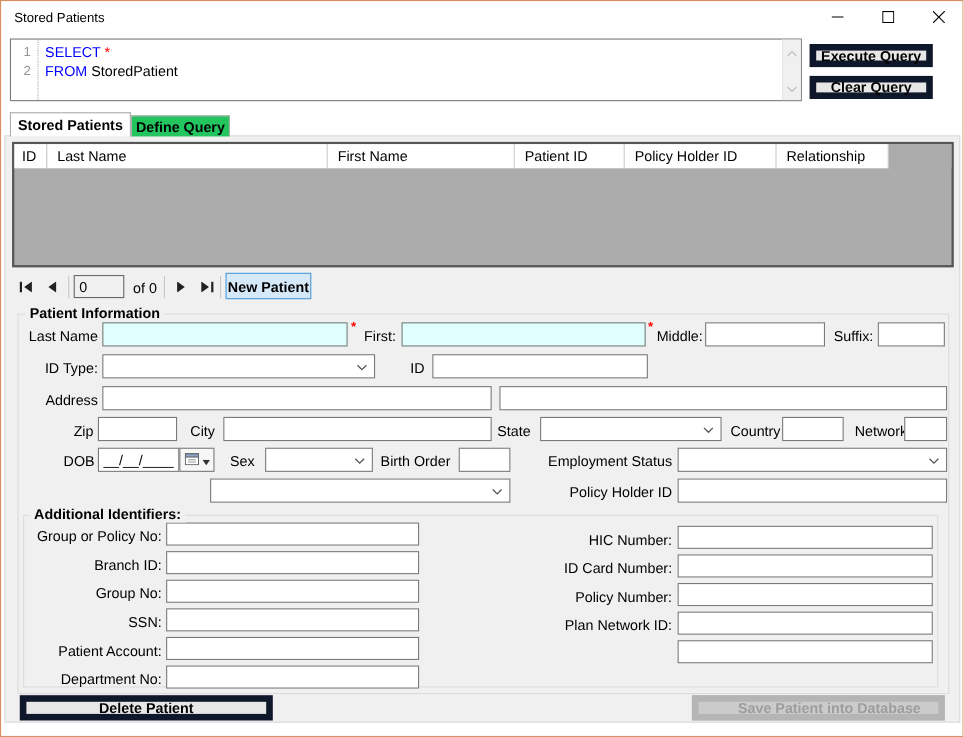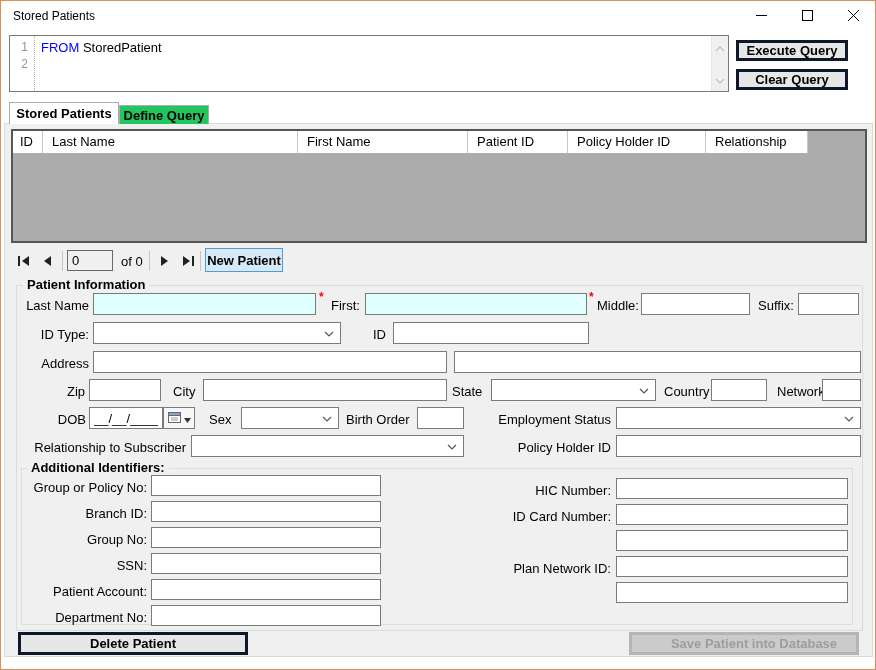--- a/index.html
+++ b/index.html
@@ -29,21 +29,21 @@
   .kw   { color:#0000FF; }
   .star { color:#FF0000; }
   .ident{ color:#000; }
   .vscroll { position:absolute; top:0; right:0; bottom:0; width:17px;
              background:#F0F0F0; border-left:1px solid #E6E6E6; }
   .scroll-arrow { position:absolute; left:3px; }
   .scroll-up   { top:4px; }
   .scroll-down { bottom:4px; }
 
   
-  .btn { position:absolute; background:#E7E7E7; border:3px solid #0f172a;
+  .btn { position:absolute; background:#E7E7E7; border:6px solid #0f172a;
          font-weight:bold; font-size:13px; color:#000; display:flex;
          align-items:center; justify-content:center; white-space:nowrap; }
   .btn-execute { left:735px; top:39px;  width:112px; height:21px; }
   .btn-clear   { left:735px; top:68px;  width:112px; height:21px; }
   .btn-delete  { left:17px;  top:631px; width:230px; height:23px; }
   .btn-save    { left:628px; top:631px; width:230px; height:23px;
                  background:#CBCBCB; border-color:#B5B5B5; color:#9D9D9D;padding-left:20px; }
 
   
   .tab-page { position:absolute; left:3px; top:122px; width:869px; height:534px;
@@ -123,20 +123,21 @@
         </svg>
     </span>
   </div>
 
   <div class="query-box">
     <div class="gutter">
       <div class="lnum">1</div>
       <div class="lnum">2</div>
     </div>
     <div class="code-lines">
+      <div class="code-line"><span class="kw">SELECT</span><span class="star"> *</span></div>
       <div class="code-line"><span class="kw">FROM</span><span class="ident"> StoredPatient</span></div>
     </div>
     <div class="vscroll">
       <span class="scroll-arrow scroll-up">
         <svg width="10" height="6">
             <polyline points="1,5 5,1 9,5" fill="none" stroke="#C3C3C3" stroke-width="1.3"></polyline>
           </svg>
       </span>
       <span class="scroll-arrow scroll-down">
         <svg width="10" height="6">
@@ -269,21 +270,20 @@
   </div>
   <div class="flabel" style="left:345px; top:411px;">Birth Order</div>
   <input class="tinput" style="left: 416px; top: 406px; width: 47px;">
   <div class="flabel r" style="left:470px; top:411px; width:140px;">Employment Status</div>
   <div class="combo" style="left:615px; top:406px; width:245px;">
     <span class="chev"><svg width="10" height="6">
           <polyline points="1,1 5,5 9,1" fill="none" stroke="#555" stroke-width="1.2"></polyline>
         </svg></span>
   </div>
 
-  <div class="flabel r" style="left:25px; top:439px; width:160px;">Relationship to Subscriber</div>
   <div class="combo" style="left:190px; top:434px; width:273px;">
     <span class="chev"><svg width="10" height="6">
           <polyline points="1,1 5,5 9,1" fill="none" stroke="#555" stroke-width="1.2"></polyline>
         </svg></span>
   </div>
   <div class="flabel r" style="left:490px; top:439px; width:120px;">Policy Holder ID</div>
   <input class="tinput" style="left: 615px; top: 434px; width: 245px;">
 
   <div class="groupbox gb-ai"></div>
   <div class="gb-label" style="left:26px; top:459px;">Additional Identifiers:</div>
@@ -298,20 +298,21 @@
   <input class="tinput ai-input" style="left: 150px; top: 552px; width: 230px;">
   <div class="flabel r" style="left:26px; top:583px; width:120px;">Patient Account:</div>
   <input class="tinput ai-input" style="left: 150px; top: 578px; width: 230px;">
   <div class="flabel r" style="left:26px; top:609px; width:120px;">Department No:</div>
   <input class="tinput ai-input" style="left: 150px; top: 604px; width: 230px;">
 
   <div class="flabel r" style="left:430px; top:482px; width:180px;">HIC Number:</div>
   <input class="tinput ai-input" style="left: 615px; top: 477px; width: 232px;">
   <div class="flabel r" style="left:430px; top:508px; width:180px;">ID Card Number:</div>
   <input class="tinput ai-input" style="left: 615px; top: 503px; width: 232px;">
+  <div class="flabel r" style="left:430px; top:534px; width:180px;">Policy Number:</div>
   <input class="tinput ai-input" style="left: 615px; top: 529px; width: 232px;">
   <div class="flabel r" style="left:430px; top:560px; width:180px;">Plan Network ID:</div>
   <input class="tinput ai-input" style="left: 615px; top: 555px; width: 232px;">
   <input class="tinput ai-input" style="left: 615px; top: 581px; width: 232px;">
 
   <div class="btn btn-delete">Delete Patient</div>
   <div class="btn btn-save">Save Patient into Database</div>
 
 </div>
 

